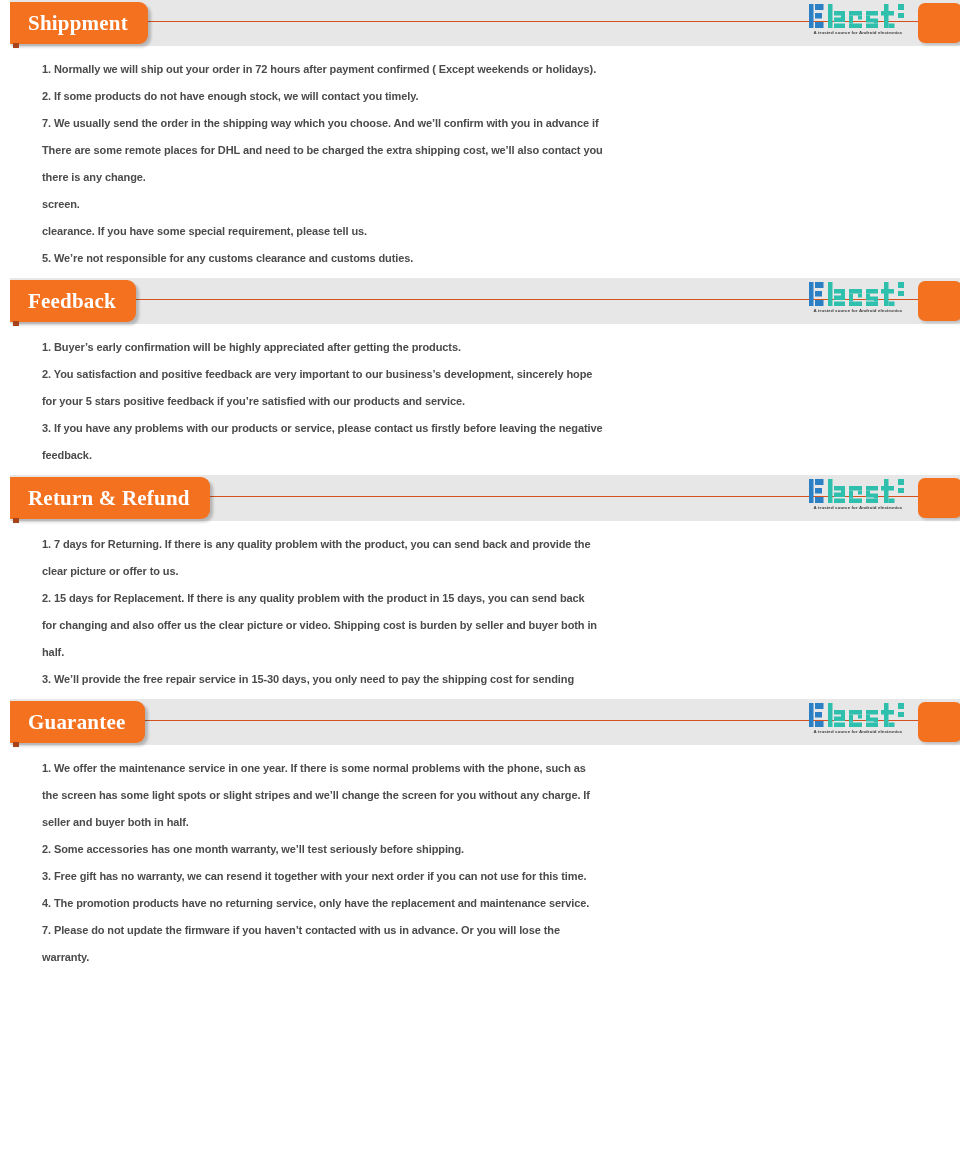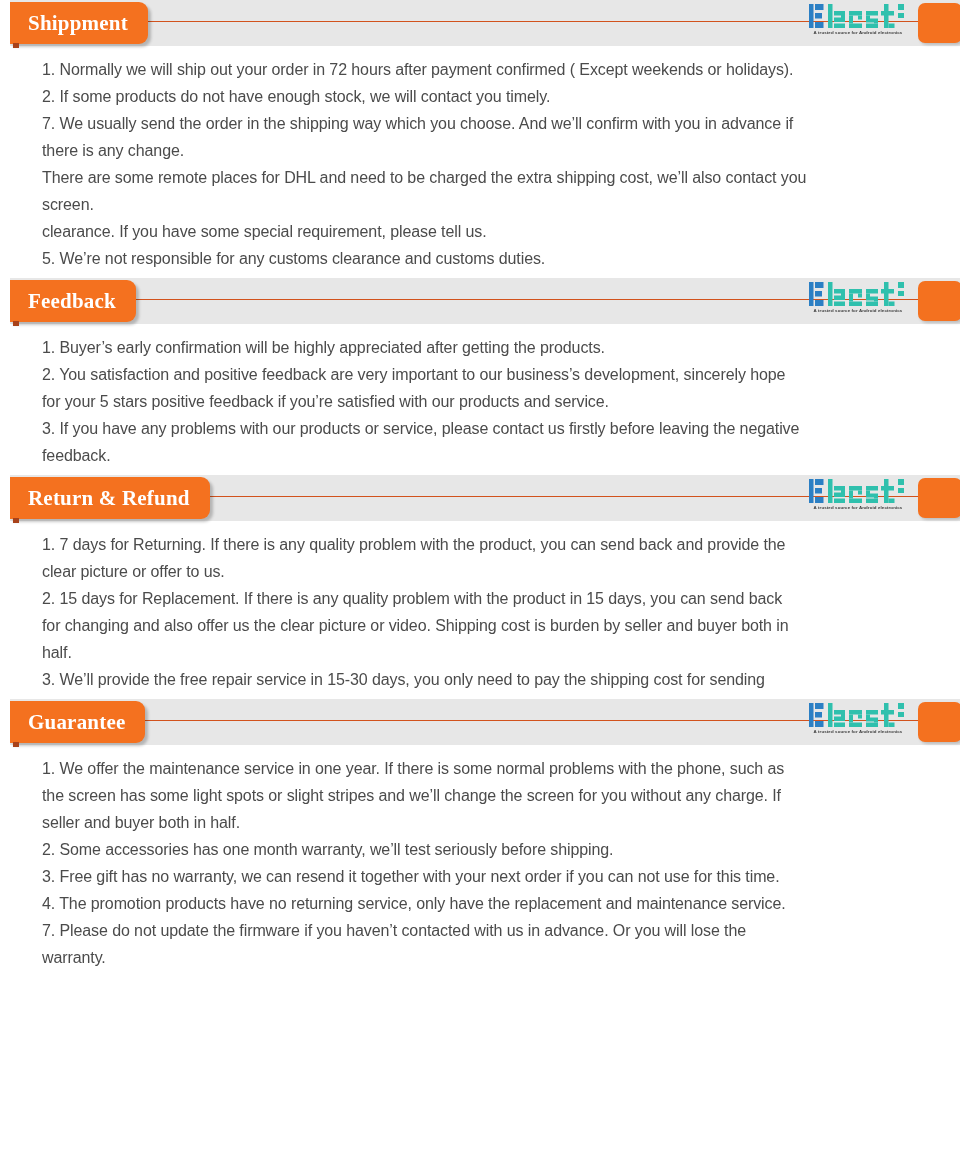--- a/index.html
+++ b/index.html
@@ -113,22 +113,22 @@
   }
 
   
   .section-body {
     padding: 10px 28px 6px 32px;
     box-sizing: border-box;
     width: 960px;
   }
   .body-line {
     font-family: "Liberation Sans", sans-serif;
-    font-weight: normal;
-    font-size: 16px;
+    font-weight: bold;
+    font-size: 11px;
     color: #4b4b4b;
     line-height: 27px;
     margin: 0;
     padding: 0;
     letter-spacing: -0.1px;
   }
 </style>
 </head>
 <body>
 
@@ -174,22 +174,22 @@
           <rect x="180" y="20" width="12" height="10" fill="#2fc0ad"></rect>
         </svg>
         <div class="logo-tagline">A trusted source for Android electronics</div>
       </div>
       <div class="header-endblock"></div>
     </div>
     <div class="section-body">
         <p class="body-line">1. Normally we will ship out your order in 72 hours after payment confirmed ( Except weekends or holidays).</p>
         <p class="body-line">2. If some products do not have enough stock, we will contact you timely.</p>
         <p class="body-line">7. We usually send the order in the shipping way which you choose. And we’ll confirm with you in advance if</p>
+        <p class="body-line">There are some remote places for DHL and need to be charged the extra shipping cost, we’ll also contact you</p>
         <p class="body-line">there is any change.</p>
-        <p class="body-line">There are some remote places for DHL and need to be charged the extra shipping cost, we’ll also contact you</p>
         <p class="body-line">screen.</p>
         <p class="body-line">clearance. If you have some special requirement, please tell us.</p>
         <p class="body-line">5. We’re not responsible for any customs clearance and customs duties.</p>
       </div>
   </div>
 
   <div class="section">
     <div class="section-header">
       <div class="header-rule"></div>
       <div class="header-tab">

